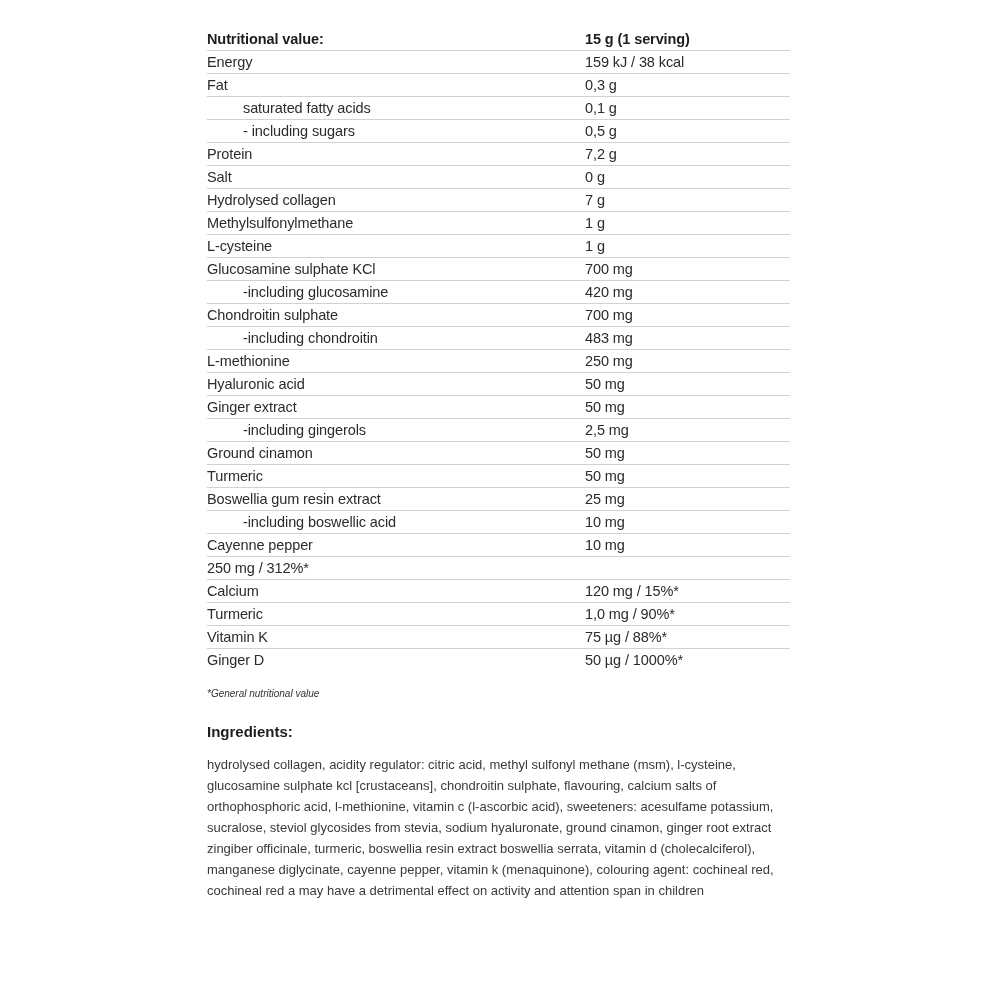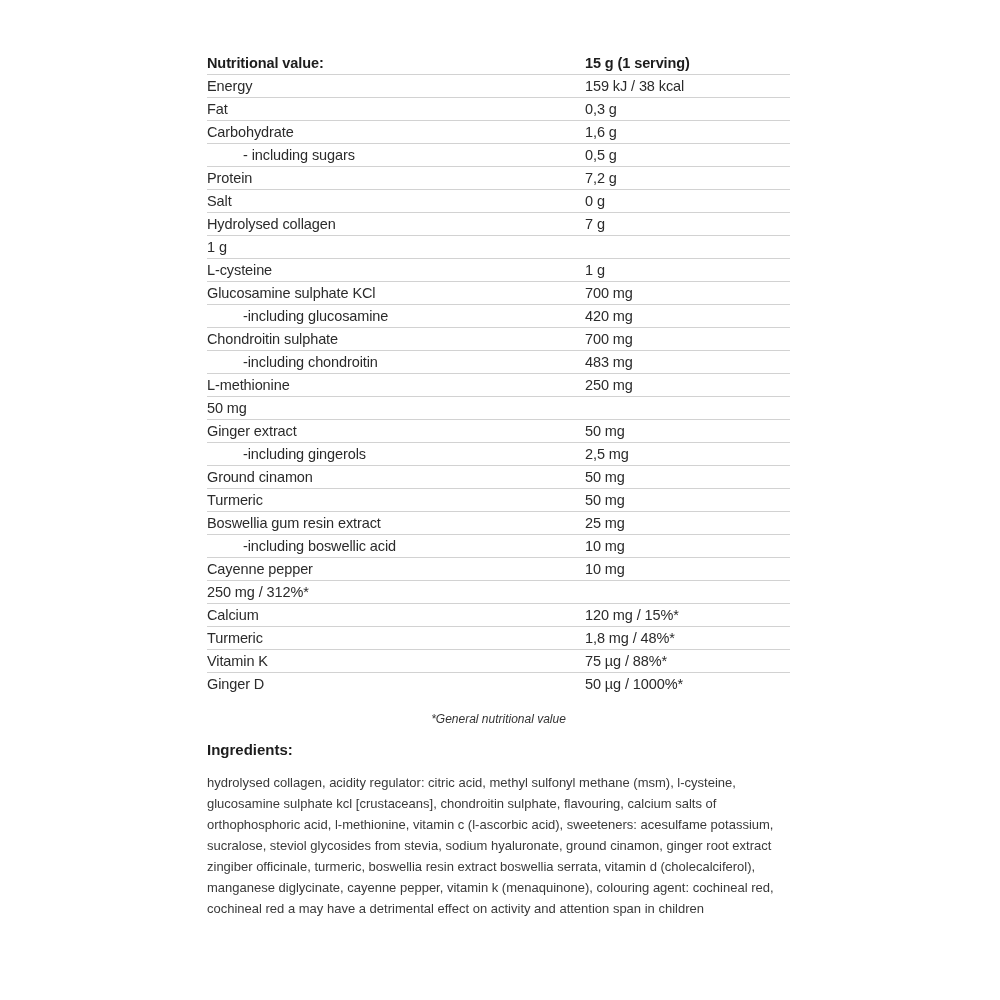--- a/index.html
+++ b/index.html
@@ -8,21 +8,21 @@
     background: #ffffff;
     width: 1000px;
     height: 1000px;
     font-family: "Liberation Sans", sans-serif;
     color: #2b2b2b;
     overflow: hidden;
   }
   .sheet {
     position: absolute;
     left: 207px;
-    top: 52px;
+    top: 28px;
     width: 583px;
   }
   .nv-table {
     width: 100%;
   }
   .nv-row {
     display: flex;
     align-items: center;
     height: 22px;
     border-bottom: 1px solid #d2d2d2;
@@ -44,27 +44,26 @@
   .nv-row.header {
     font-weight: 700;
     color: #1d1d1d;
   }
   .nv-row.indent .cell-label {
     padding-left: 36px;
     flex-basis: 342px;
   }
   .footnote {
     margin-top: 17px;
-    font-size: 12px;
+    font-size: 10px;
     font-style: italic;
     color: #333333;
-    text-align: center;
   }
   .ingredients-heading {
-    margin-top: 15px;
+    margin-top: 24px;
     font-size: 15px;
     font-weight: 700;
     color: #1d1d1d;
   }
   .ingredients-text {
     margin-top: 14px;
     width: 578px;
     font-size: 13px;
     line-height: 21px;
     color: #3a3a3a;
@@ -84,25 +83,25 @@
   <div class="nv-row">
     <div class="cell-label">Energy</div>
     <div class="cell-value">159 kJ / 38 kcal</div>
   </div>
 
   <div class="nv-row">
     <div class="cell-label">Fat</div>
     <div class="cell-value">0,3 g</div>
   </div>
 
-
-  <div class="nv-row">
-    <div class="cell-label">Carbohydrate</div>
-    <div class="cell-value">1,6 g</div>
-  </div>
+  <div class="nv-row indent">
+    <div class="cell-label">saturated fatty acids</div>
+    <div class="cell-value">0,1 g</div>
+  </div>
+
 
   <div class="nv-row indent">
     <div class="cell-label">- including sugars</div>
     <div class="cell-value">0,5 g</div>
   </div>
 
   <div class="nv-row">
     <div class="cell-label">Protein</div>
     <div class="cell-value">7,2 g</div>
   </div>
@@ -111,20 +110,21 @@
     <div class="cell-label">Salt</div>
     <div class="cell-value">0 g</div>
   </div>
 
   <div class="nv-row">
     <div class="cell-label">Hydrolysed collagen</div>
     <div class="cell-value">7 g</div>
   </div>
 
   <div class="nv-row">
+    <div class="cell-label">Methylsulfonylmethane</div>
     <div class="cell-value">1 g</div>
   </div>
 
   <div class="nv-row">
     <div class="cell-label">L-cysteine</div>
     <div class="cell-value">1 g</div>
   </div>
 
   <div class="nv-row">
     <div class="cell-label">Glucosamine sulphate KCl</div>
@@ -145,20 +145,21 @@
     <div class="cell-label">-including chondroitin</div>
     <div class="cell-value">483 mg</div>
   </div>
 
   <div class="nv-row">
     <div class="cell-label">L-methionine</div>
     <div class="cell-value">250 mg</div>
   </div>
 
   <div class="nv-row">
+    <div class="cell-label">Hyaluronic acid</div>
     <div class="cell-value">50 mg</div>
   </div>
 
   <div class="nv-row">
     <div class="cell-label">Ginger extract</div>
     <div class="cell-value">50 mg</div>
   </div>
 
   <div class="nv-row indent">
     <div class="cell-label">-including gingerols</div>
@@ -194,21 +195,21 @@
     <div class="cell-value">250 mg / 312%*</div>
   </div>
 
   <div class="nv-row">
     <div class="cell-label">Calcium</div>
     <div class="cell-value">120 mg / 15%*</div>
   </div>
 
   <div class="nv-row">
     <div class="cell-label">Turmeric</div>
-    <div class="cell-value">1,8 mg / 48%*</div>
+    <div class="cell-value">1,0 mg / 90%*</div>
   </div>
 
   <div class="nv-row">
     <div class="cell-label">Vitamin K</div>
     <div class="cell-value">75 µg / 88%*</div>
   </div>
 
   <div class="nv-row">
     <div class="cell-label">Ginger D</div>
     <div class="cell-value">50 µg / 1000%*</div>

